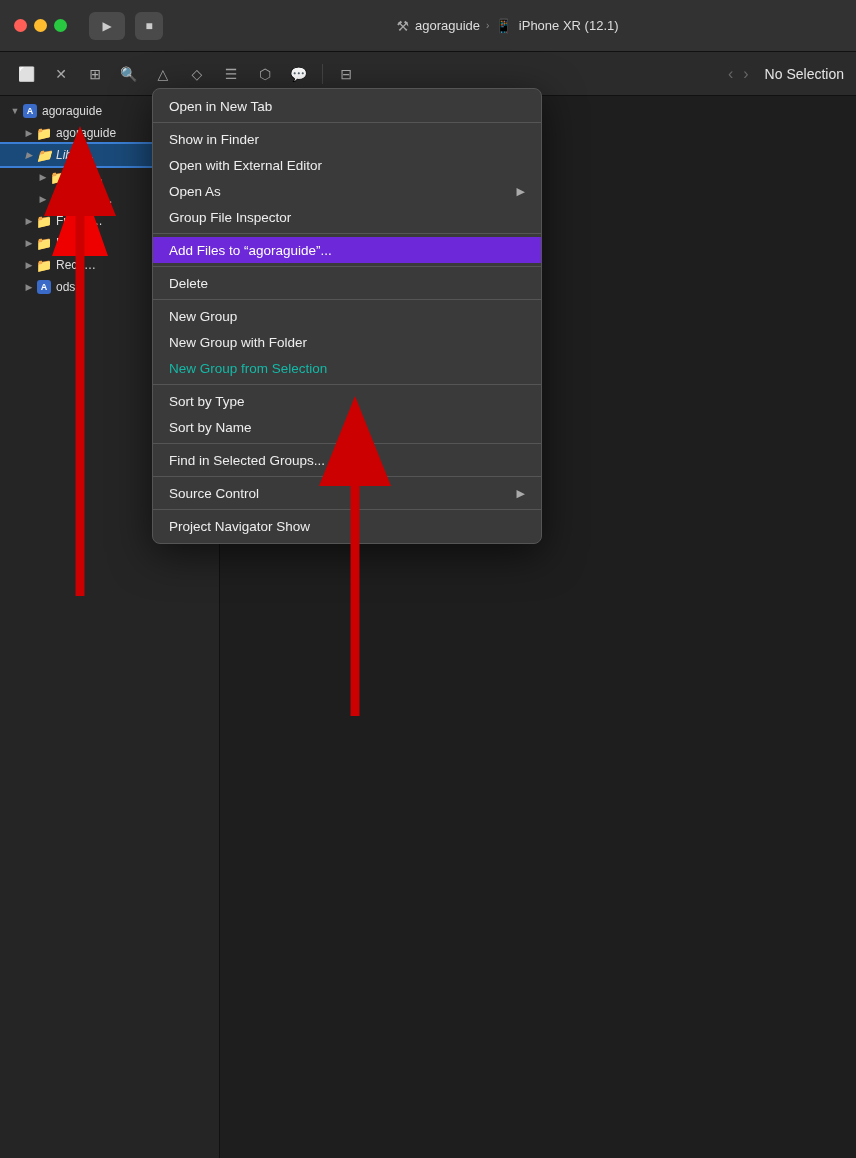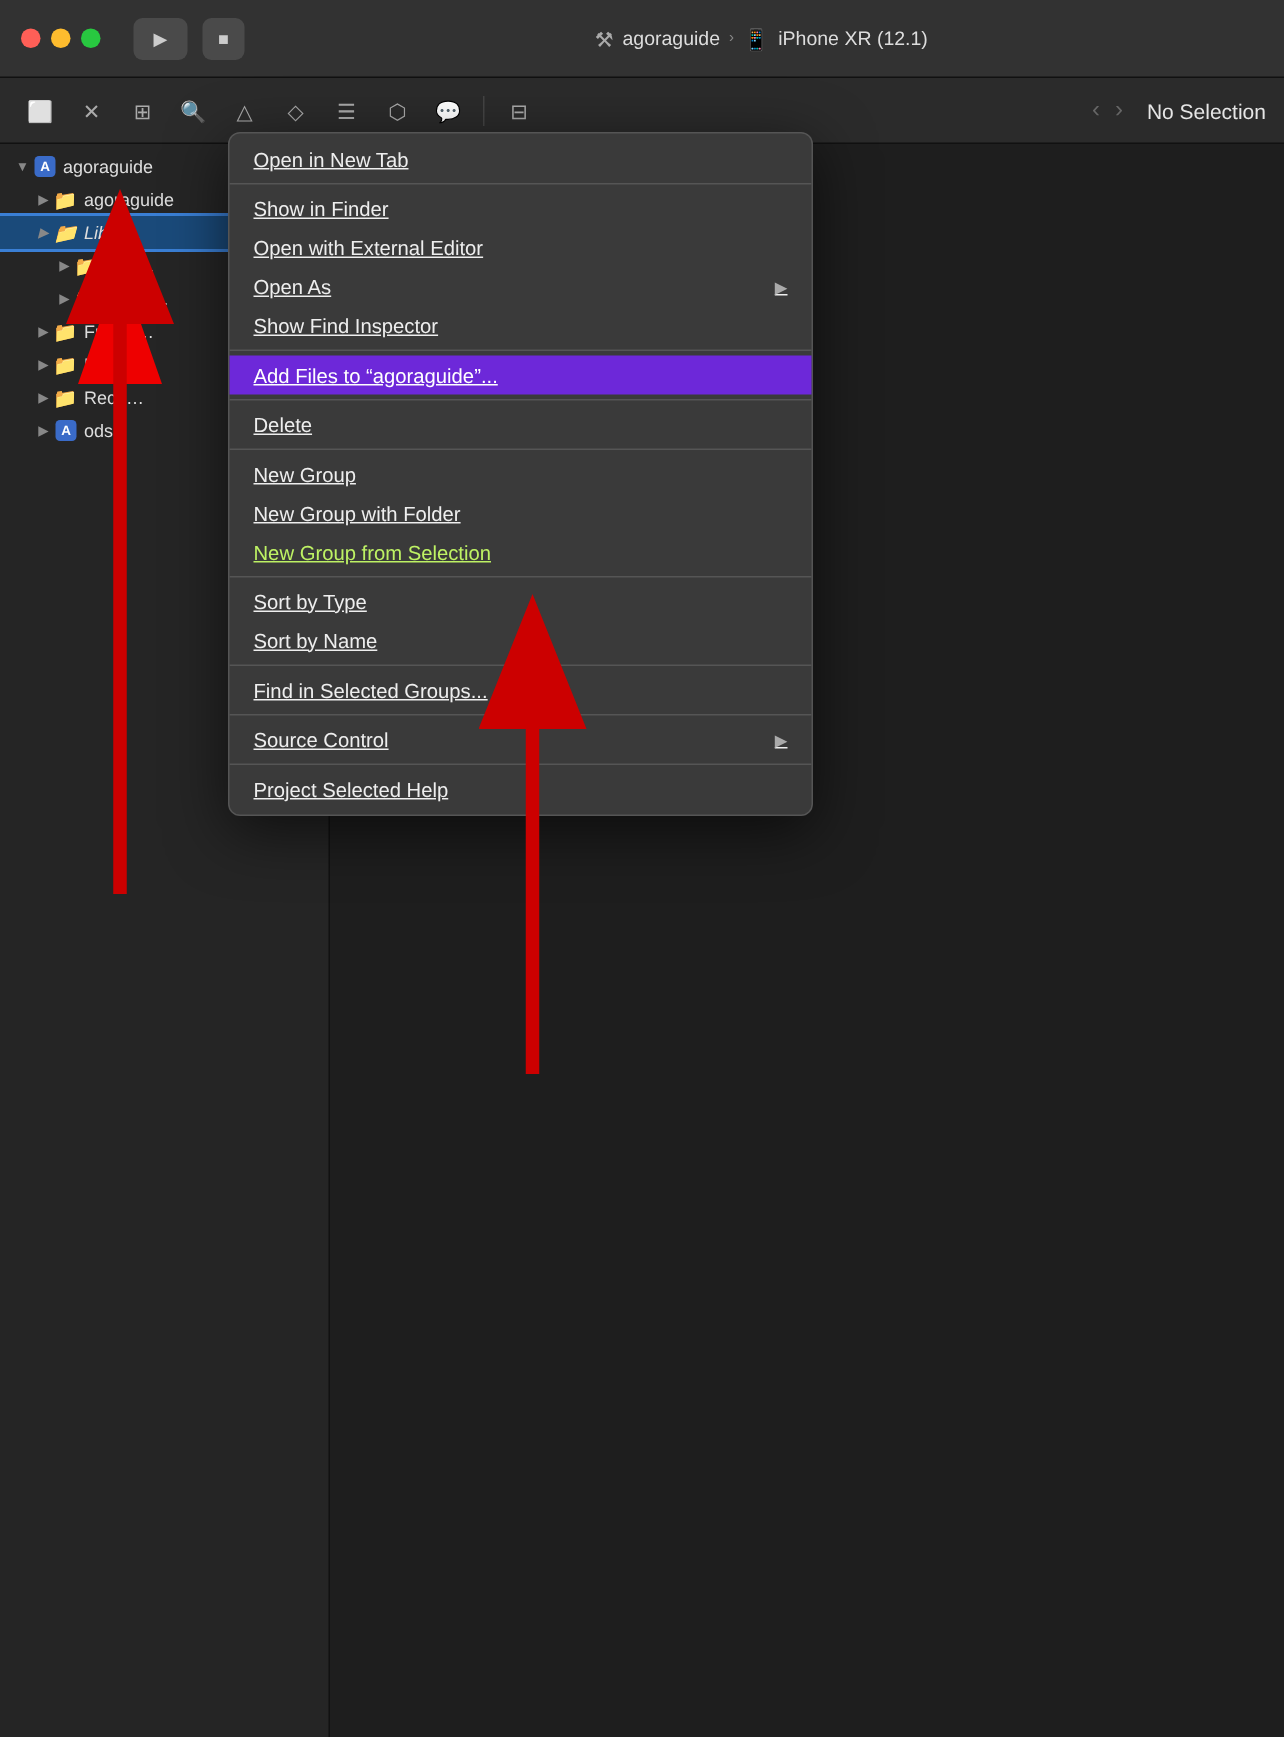--- a/index.html
+++ b/index.html
@@ -221,28 +221,27 @@
 
     .menu-item {
       display: flex;
       align-items: center;
       justify-content: space-between;
       padding: 5px 16px;
       font-size: 13.5px;
       color: #eee;
       cursor: pointer;
       min-height: 26px;
-      text-decoration: underline;
     }
     .menu-item.highlighted {
       background: #6d28d9;
       color: white;
     }
     .menu-item.disabled {
-      color: #bef264;
+      color: #14b8a6;
       cursor: default;
       text-align: right;
     }
     .menu-separator {
       height: 1px;
       background: #555;
       margin: 3px 0;
     }
     .submenu-arrow {
       color: #aaa;
@@ -387,21 +386,21 @@
       <span>Show in Finder</span>
     </div>
     <div class="menu-item">
       <span>Open with External Editor</span>
     </div>
     <div class="menu-item">
       <span>Open As</span>
       <span class="submenu-arrow">▶</span>
     </div>
     <div class="menu-item">
-      <span>Show Find Inspector</span>
+      <span>Group File Inspector</span>
     </div>
     <div class="menu-separator"></div>
 
     <div class="menu-item highlighted">
       <span>Add Files to “agoraguide”...</span>
     </div>
     <div class="menu-separator"></div>
 
     <div class="menu-item">
       <span>Delete</span>
@@ -432,21 +431,21 @@
     </div>
     <div class="menu-separator"></div>
 
     <div class="menu-item">
       <span>Source Control</span>
       <span class="submenu-arrow">▶</span>
     </div>
     <div class="menu-separator"></div>
 
     <div class="menu-item">
-      <span>Project Selected Help</span>
+      <span>Project Navigator Show</span>
     </div>
   </div>
 
   <svg style="position:absolute; top:96px; left:0; width:856px; height:900px; pointer-events:none; z-index:300;">
     <defs>
       <marker id="ah" markerWidth="10" markerHeight="8" refX="0" refY="4" orient="auto">
         <polygon points="0 0, 10 4, 0 8" fill="#cc0000"></polygon>
       </marker>
       <marker id="ah2" markerWidth="10" markerHeight="8" refX="0" refY="4" orient="auto">
         <polygon points="0 0, 10 4, 0 8" fill="#cc0000"></polygon>

